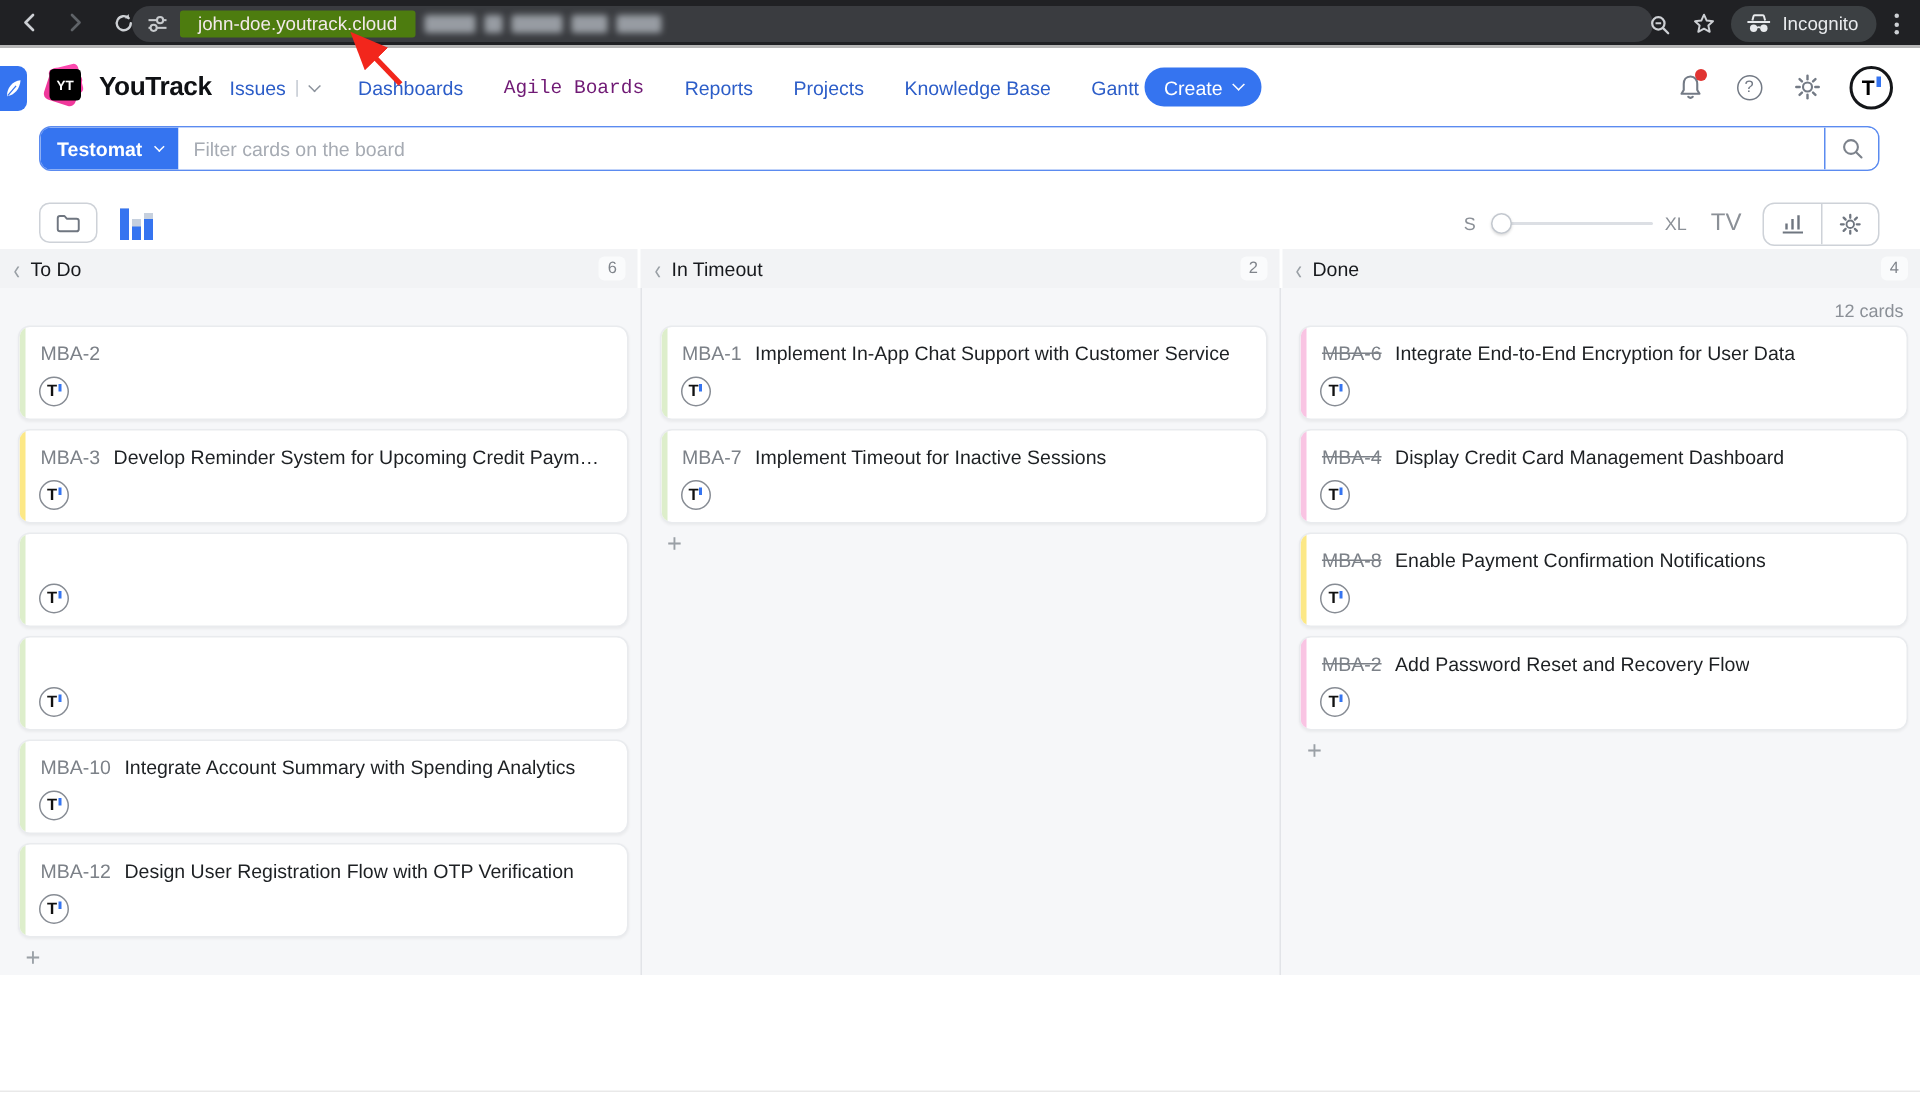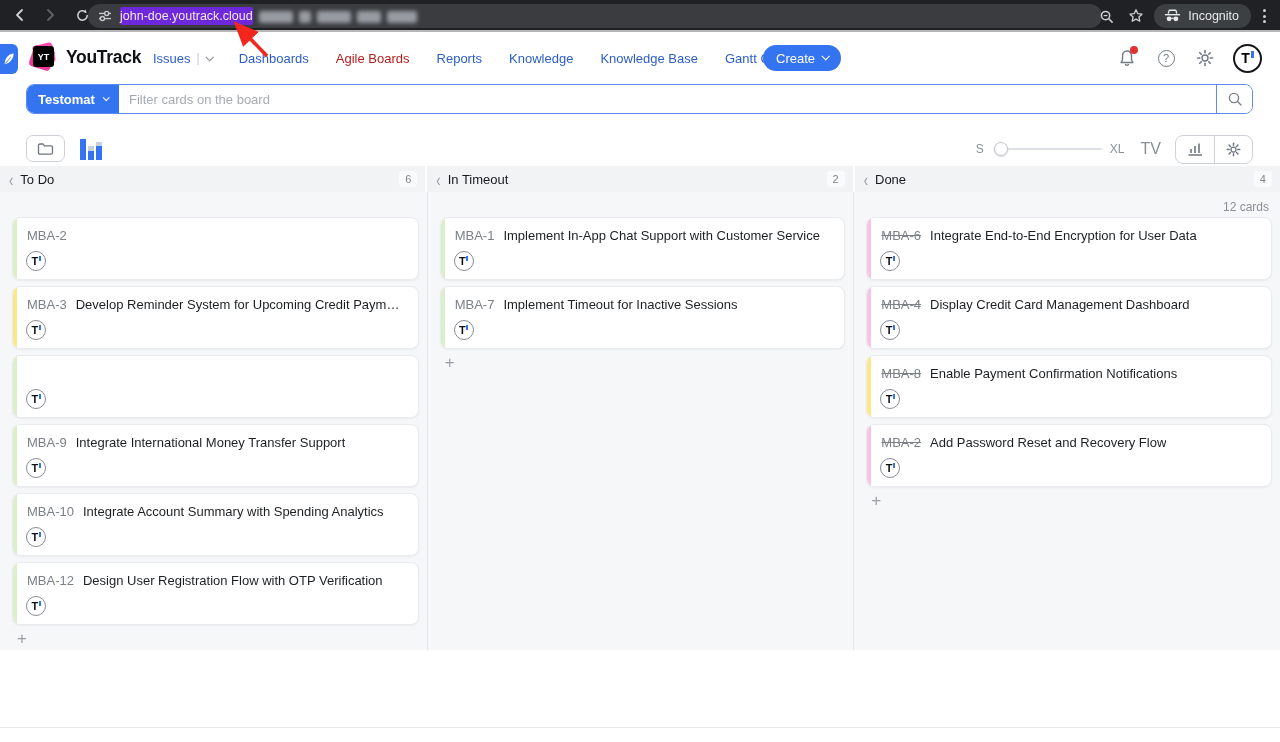--- a/index.html
+++ b/index.html
@@ -6,41 +6,41 @@
   html,body { width:1280px; height:742px; }
   body { font-family:"Liberation Sans","DejaVu Sans",sans-serif; background:#fff; position:relative; overflow:hidden; }
 
   
   .chrome { position:absolute; top:0; left:0; width:1280px; height:32px; background:#202124; border-bottom:2px solid #b7b7b7; display:flex; align-items:center; }
   .nav-btn { width:24px; height:24px; display:flex; align-items:center; justify-content:center; color:#cdd0d4; font-size:15px; }
   .nav-btn.disabled { color:#5f6368; }
   .nav-btn svg { display:block; }
   .urlbar { position:absolute; left:88px; top:4px; width:1014px; height:24px; background:#3a3c40; border-radius:12px; display:flex; align-items:center; padding:0 10px; }
   .tune-icon { width:14px; height:12px; margin-right:8px; flex:0 0 auto; }
-  .url-hl { background:#6d28d9; color:#f3e9ea; font-size:12.5px; padding:2px 0; border-radius:2px; }
+  .url-hl { background:#4d7c0f; color:#f3e9ea; font-size:12.5px; padding:2px 12px; border-radius:2px; }
   .redact { display:inline-block; height:12px; background:#a8adb4; border-radius:2px; margin-left:6px; filter:blur(2px); opacity:.85; vertical-align:middle; }
   .chrome-right { position:absolute; right:8px; top:0; height:32px; display:flex; align-items:center; gap:6px; }
   .incog { height:24px; background:#3c4043; border-radius:13px; display:flex; align-items:center; gap:7px; padding:0 12px 0 10px; color:#e8eaed; font-size:12.5px; }
   .dots { display:flex; flex-direction:column; gap:2.5px; padding:0 6px; }
   .dots i { width:3px; height:3px; border-radius:50%; background:#cdd0d4; }
 
   
   .anno { position:absolute; top:0; left:0; pointer-events:none; z-index:60; }
 
   
   .edge-widget { position:absolute; left:0; top:44px; width:18px; height:30px; background:#3574f0; border-radius:0 6px 6px 0; display:flex; align-items:center; justify-content:center; }
   .appbar { position:absolute; top:34px; left:0; width:1280px; height:48px; display:flex; align-items:center; }
   .logo-wrap { position:absolute; left:30px; top:10px; width:28px; height:28px; }
   .logo-splash { position:absolute; left:1px; top:3px; width:22px; height:22px; background:#f0389b; transform:rotate(18deg); border-radius:4px; }
   .logo-splash2 { position:absolute; left:4px; top:0px; width:20px; height:20px; background:#fc49ae; transform:rotate(-14deg); border-radius:3px; }
   .logo-box { position:absolute; left:3px; top:2px; width:21px; height:21px; background:#000; border-radius:3px; color:#fff; font-size:9px; font-weight:bold; display:flex; align-items:center; justify-content:center; letter-spacing:0; }
   .logo-text { position:absolute; left:66px; top:13px; font-size:17.5px; font-weight:bold; color:#0f1114; letter-spacing:-0.3px; }
   .nav-items { position:absolute; left:153px; top:0; height:48px; display:flex; align-items:center; gap:27px; }
   .nav-item { font-size:13px; color:#2c5dc8; display:flex; align-items:center; gap:6px; cursor:pointer; }
-  .nav-item.active { color:#b91c1c; }
+  .nav-item.active { color:#701a75;font-family:Liberation Mono, monospace; }
   .nav-div { color:#c3c9d2; font-size:12px; }
   .chev { width:6px; height:6px; border-right:1.5px solid currentColor; border-bottom:1.5px solid currentColor; transform:rotate(45deg) translateY(-1px); display:inline-block; }
   .nav-item .chev { color:#8b929c; }
   .create-btn { position:absolute; left:763px; top:11px; height:26px; padding:0 13px; background:#3574f0; color:#fff; font-size:13px; border:none; border-radius:13px; display:flex; align-items:center; gap:7px; cursor:pointer; }
   .create-btn .chev { color:#fff; margin-top:-2px; }
   .appbar-right { position:absolute; right:18px; top:0; height:48px; display:flex; align-items:center; gap:17px; }
   .hicon { position:relative; width:22px; height:22px; display:flex; align-items:center; justify-content:center; color:#737a85; }
   .hicon .dot { position:absolute; top:-1px; right:0px; width:8px; height:8px; border-radius:50%; background:#e13432; }
   .help-circ { width:17px; height:17px; border:1.5px solid #737a85; border-radius:50%; font-size:11px; display:flex; align-items:center; justify-content:center; color:#737a85; }
   .avatar-big { width:29px; height:29px; border-radius:50%; border:2.5px solid #141619; background:#fff; display:flex; align-items:center; justify-content:center; font-weight:bold; font-size:14px; color:#000; position:relative; }
@@ -194,21 +194,21 @@
       <div class="nav-item">
         <span>Dashboards</span>
       </div>
       <div class="nav-item active">
         <span>Agile Boards</span>
       </div>
       <div class="nav-item">
         <span>Reports</span>
       </div>
       <div class="nav-item">
-        <span>Knowledge</span>
+        <span>Projects</span>
       </div>
       <div class="nav-item">
         <span>Knowledge Base</span>
       </div>
       <div class="nav-item">
         <span>Gantt Charts</span>
       </div>
     </div>
   <button class="create-btn">
     <span>Create</span>
@@ -360,24 +360,20 @@
       </div>
       <div class="card">
         <span class="accent" style="background: rgb(221, 238, 203);"></span>
         <div class="cavatar">
           <span>T</span>
           <i class="blue-tick"></i>
         </div>
       </div>
       <div class="card">
         <span class="accent" style="background: rgb(221, 238, 203);"></span>
-        <div class="crow">
-          <span class="cid">MBA-9</span>
-          <span class="ctitle">Integrate International Money Transfer Support</span>
-        </div>
         <div class="cavatar">
           <span>T</span>
           <i class="blue-tick"></i>
         </div>
       </div>
       <div class="card">
         <span class="accent" style="background: rgb(221, 238, 203);"></span>
         <div class="crow">
           <span class="cid">MBA-10</span>
           <span class="ctitle">Integrate Account Summary with Spending Analytics</span>

